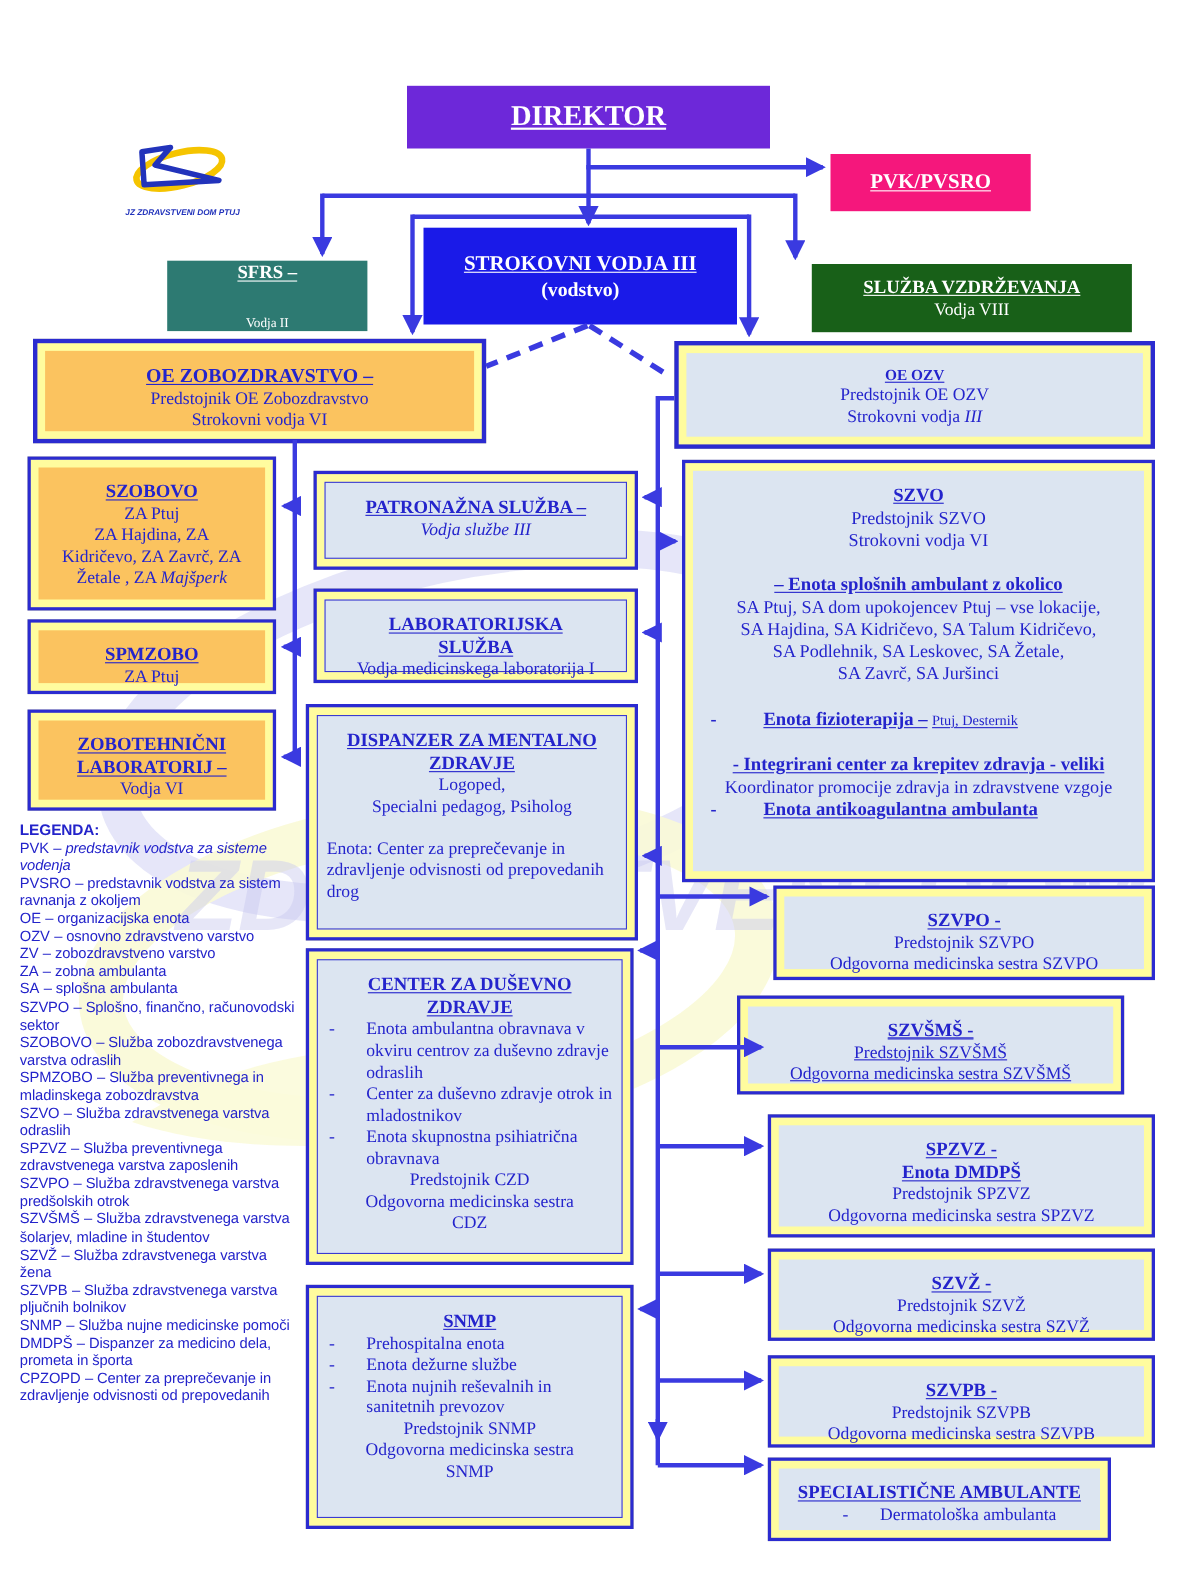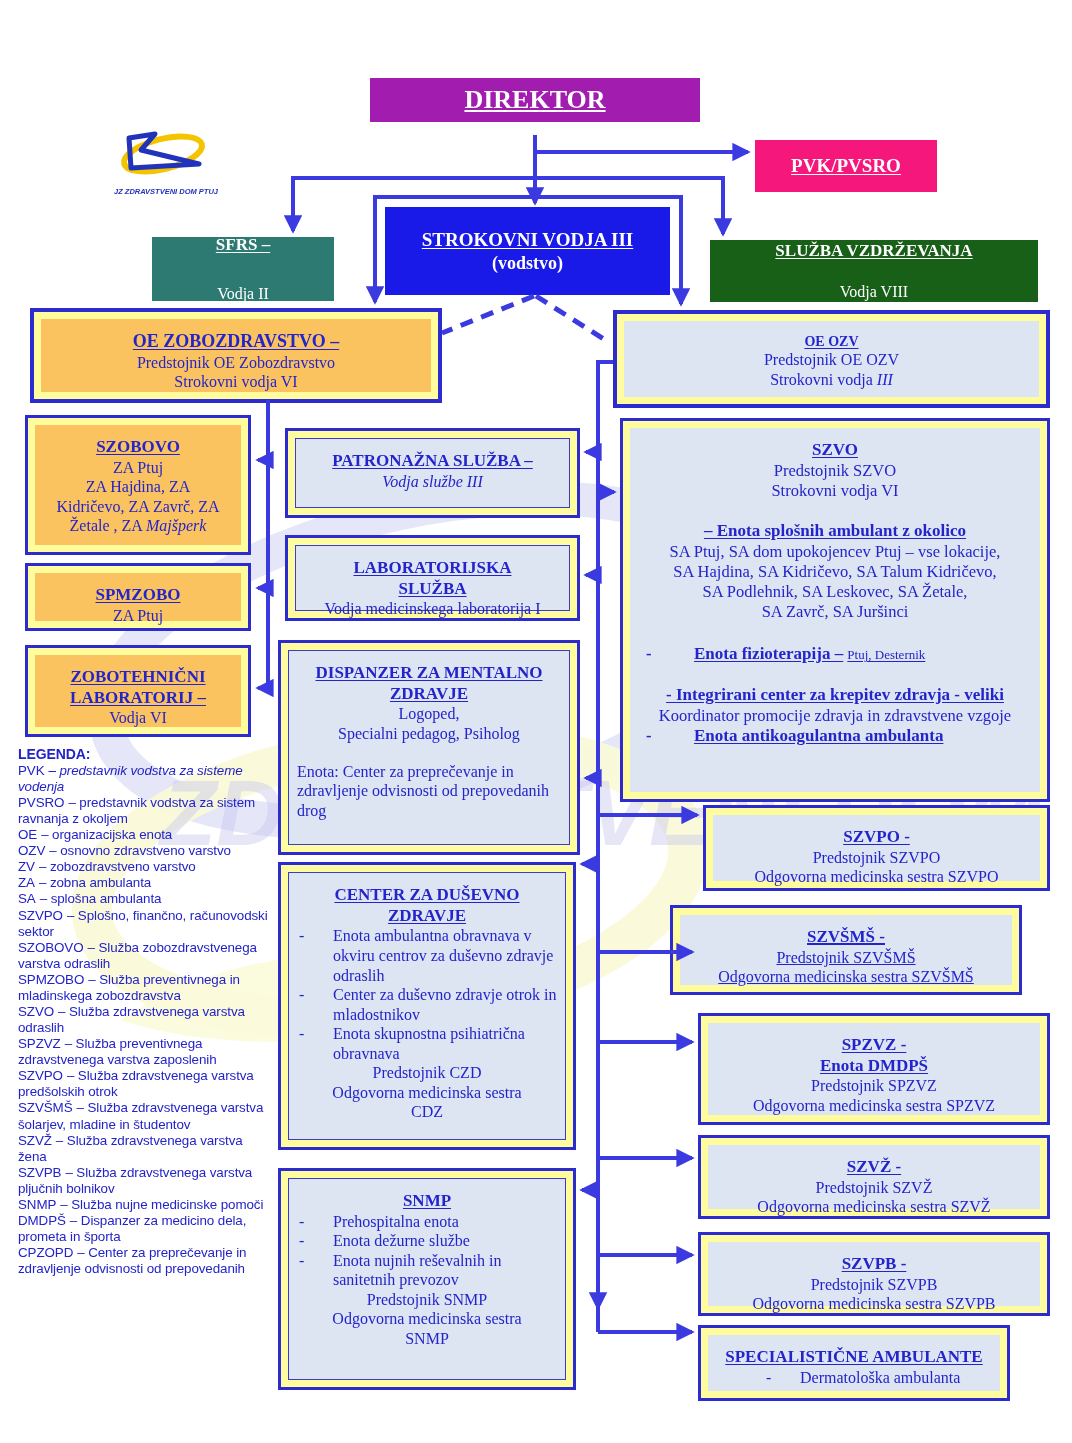--- a/index.html
+++ b/index.html
@@ -48,39 +48,39 @@
 
 <div id="page">
 
   <svg id="wm" width="1072" height="1443">
     <ellipse cx="430" cy="660" rx="330" ry="150" fill="none" stroke="#DCDCF7" stroke-width="34" transform="rotate(-12 430 660)" opacity="0.7"></ellipse>
     <ellipse cx="390" cy="880" rx="300" ry="135" fill="none" stroke="#FAFAD6" stroke-width="40" transform="rotate(-7 390 880)" opacity="0.9"></ellipse>
     <path d="M120,1020 C 240,940 420,930 560,1000 C 420,1040 240,1060 120,1020 Z" fill="#FBFBDA" opacity="0.9"></path>
     <text x="160" y="845" font-size="92" font-style="italic" font-weight="bold" font-family="Liberation Sans, sans-serif" fill="#C9C9EF" opacity="0.45">ZDRAVSTVENI DOM</text>
   </svg>
 
-  <div class="solid" style="left:370px;top:78px;width:330px;height:44px;background:#a21caf;">
+  <div class="solid" style="left:370px;top:78px;width:330px;height:57px;background:#6d28d9;">
     <div class="title" style="font-size:26px;">DIREKTOR</div>
   </div>
 
   <div class="solid" style="left:755px;top:140px;width:182px;height:52px;background:#F5177C;">
     <div class="title" style="font-size:19px;">PVK/PVSRO</div>
   </div>
 
   <div class="solid" style="left:385px;top:207px;width:285px;height:88px;background:#1A1AE8;">
     <div class="title" style="font-size:19px;">STROKOVNI VODJA III</div>
     <div style="font-size:18px;font-weight:bold;">(vodstvo)</div>
   </div>
 
   <div class="solid" style="left:152px;top:237px;width:182px;height:64px;background:#2D7A72;">
     <div class="title" style="font-size:17px;">SFRS –</div>
-    <div style="font-size:16px;margin-top:28px;">Vodja II</div>
-  </div>
-
-  <div class="solid" style="left:710px;top:240px;width:328px;height:62px;background:#186018;justify-content:space-between;">
+    <div style="font-size:12px;margin-top:28px;">Vodja II</div>
+  </div>
+
+  <div class="solid" style="left:738px;top:240px;width:291px;height:62px;background:#186018;">
     <div class="title" style="font-size:17px;">SLUŽBA VZDRŽEVANJA</div>
     <div style="font-size:16px;">Vodja VIII</div>
   </div>
 
   <div class="node th" style="left:30px;top:308px;width:412px;height:95px;">
     <div class="fill orange">
       <div class="title" style="font-size:18px;">OE ZOBOZDRAVSTVO –</div>
       <div>Predstojnik OE Zobozdravstvo</div>
       <div>Strokovni vodja VI</div>
     </div>

